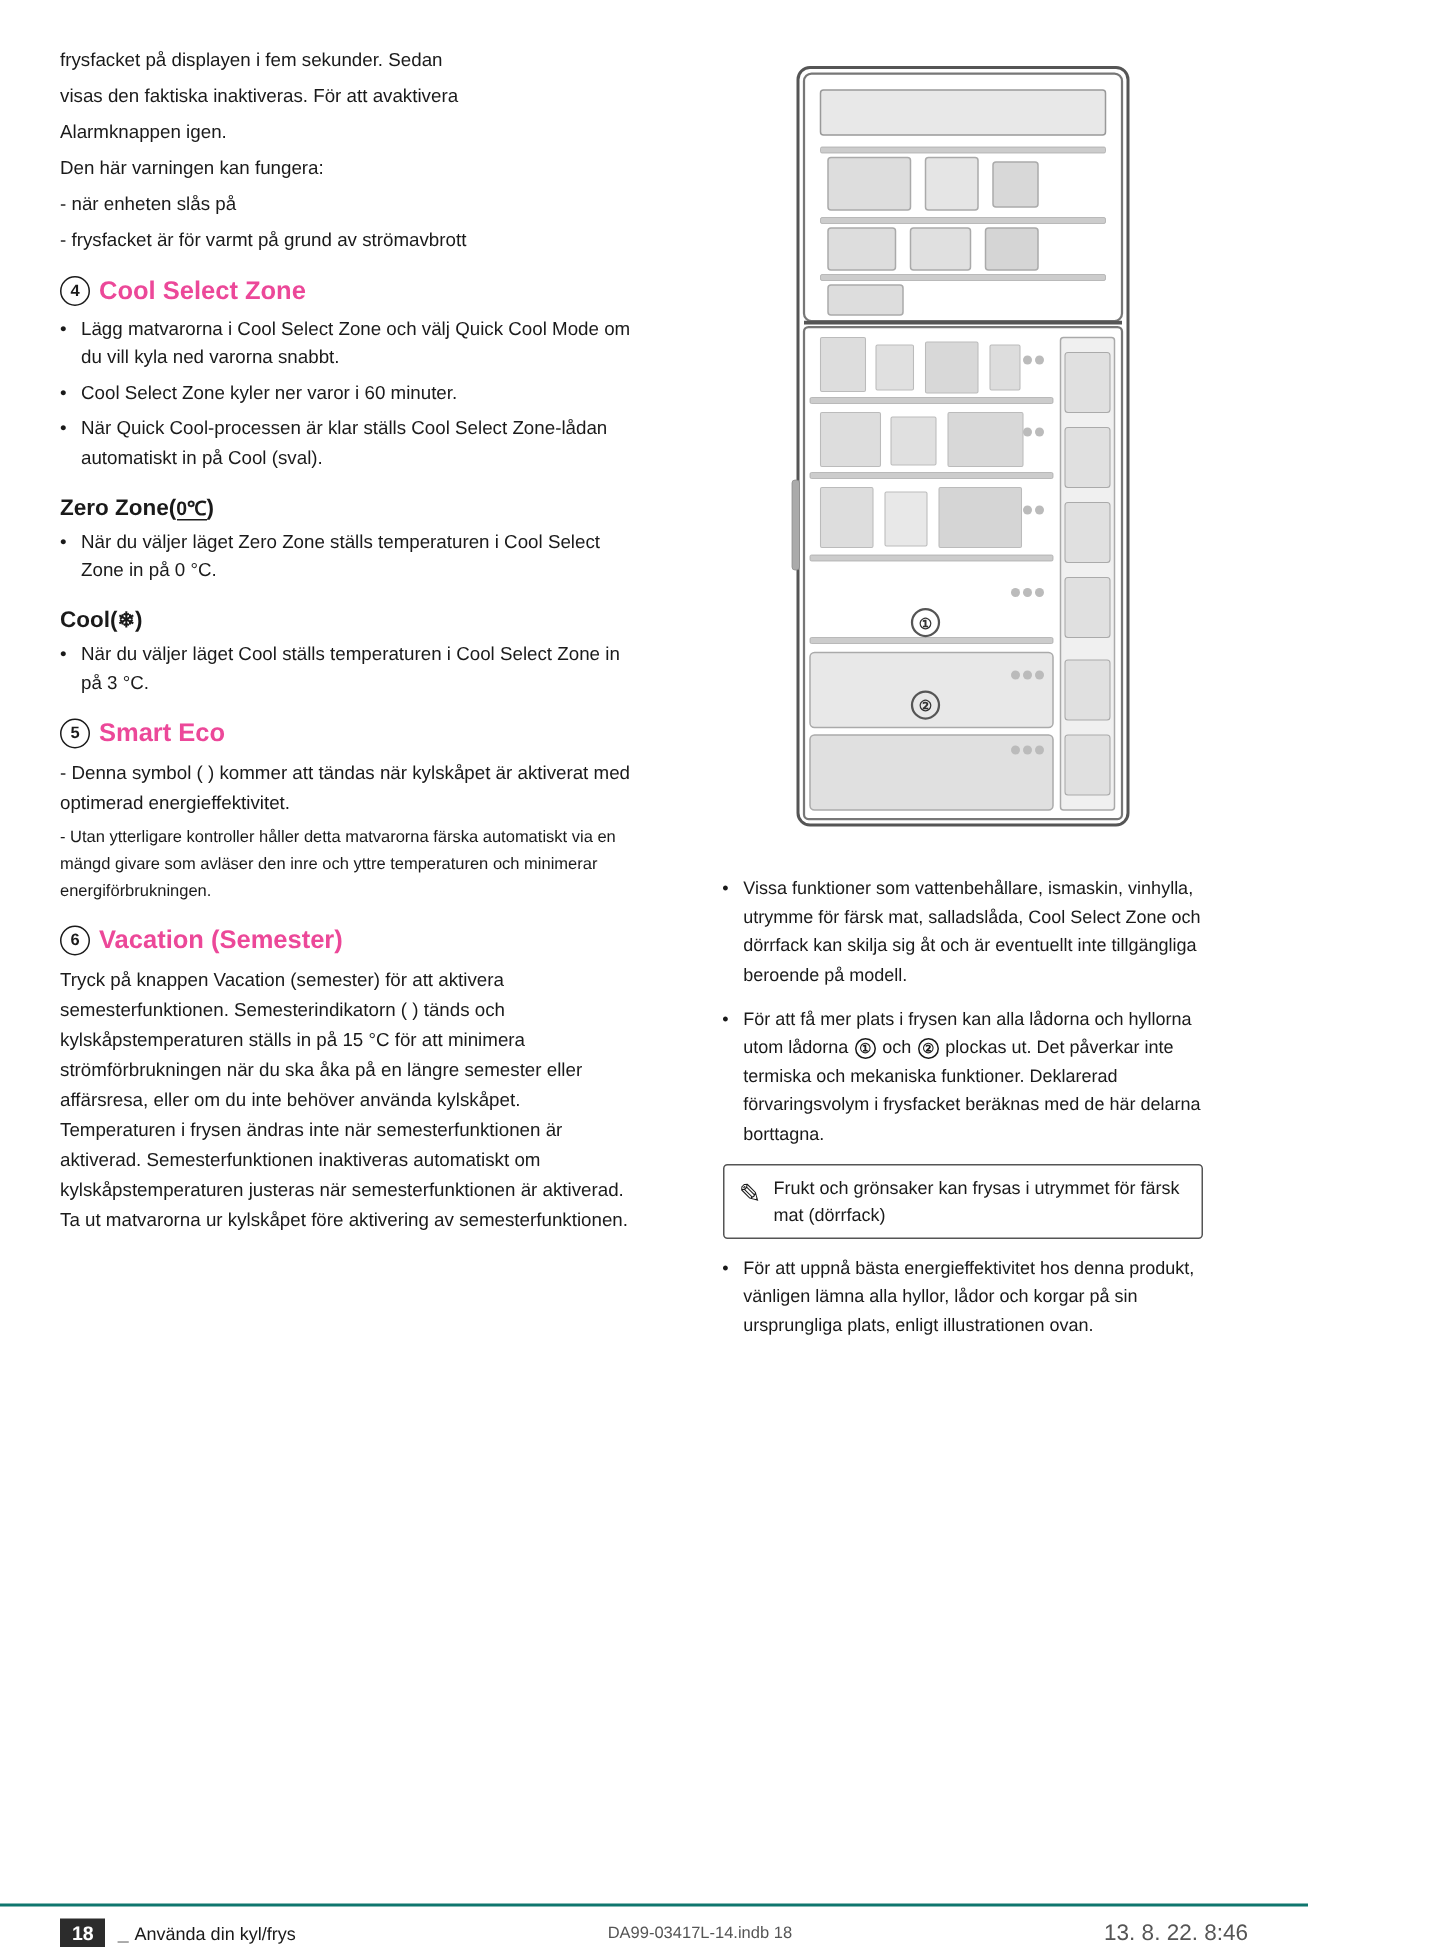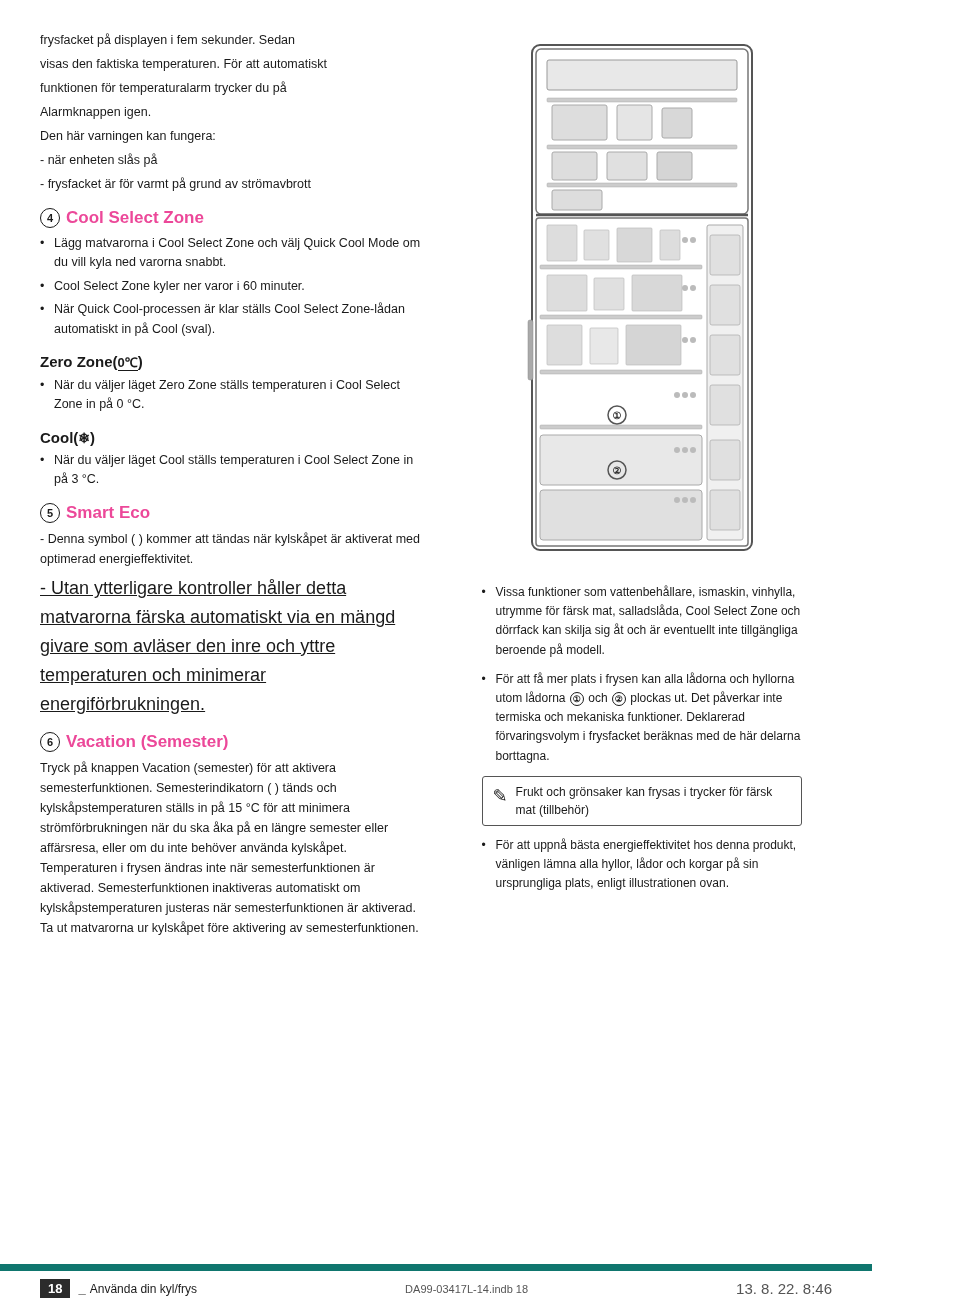--- a/index.html
+++ b/index.html
@@ -162,21 +162,21 @@
       line-height: 1.5;
     }
 
     .note-icon {
       font-size: 18px;
       flex-shrink: 0;
     }
 
     
     .footer {
-      border-top: 7px solid #0f766e;
+      border-top: 2px solid #0f766e;
       padding: 8px 40px;
       display: flex;
       justify-content: space-between;
       align-items: center;
       margin-top: auto;
     }
 
     .footer-left {
       font-size: 11px;
       color: #555;
@@ -229,22 +229,21 @@
 </head>
 <body>
 
 <div class="page-wrapper">
   <div class="main-content">
 
     <div class="left-col">
 
       <div class="intro-text section-block">
         <p>frysfacket på displayen i fem sekunder. Sedan</p>
-        <p>visas den faktiska temperaturen. För att automatiskt</p>
-        <p>funktionen för temperaturalarm trycker du på</p>
+        <p>visas den faktiska inaktiveras. För att avaktivera</p>
         <p>Alarmknappen igen.</p>
         <p>Den här varningen kan fungera:</p>
         <p>- när enheten slås på</p>
         <p>- frysfacket är för varmt på grund av strömavbrott</p>
       </div>
 
       <div class="section-block">
         <div class="section-heading">
           <div class="section-number">4</div>
           <span class="section-title">Cool Select Zone</span>
@@ -276,21 +275,21 @@
           </ul>
         </div>
       </div>
 
       <div class="section-block">
         <div class="section-heading">
           <div class="section-number">5</div>
           <span class="section-title">Smart Eco</span>
         </div>
         <p style="font-size:12.5px; line-height:1.6; margin-bottom:5px;">- Denna symbol (   ) kommer att tändas när kylskåpet är aktiverat med optimerad energieffektivitet.</p>
-        <p style="font-size:18px; line-height:1.6;text-decoration:underline;">- Utan ytterligare kontroller håller detta matvarorna färska automatiskt via en mängd givare som avläser den inre och yttre temperaturen och minimerar energiförbrukningen.</p>
+        <p style="font-size:11px; line-height:1.6;">- Utan ytterligare kontroller håller detta matvarorna färska automatiskt via en mängd givare som avläser den inre och yttre temperaturen och minimerar energiförbrukningen.</p>
       </div>
 
       <div class="section-block">
         <div class="section-heading">
           <div class="section-number">6</div>
           <span class="section-title">Vacation (Semester)</span>
         </div>
         <p style="font-size:12.5px; line-height:1.6;">Tryck på knappen Vacation (semester) för att aktivera semesterfunktionen. Semesterindikatorn (   ) tänds och kylskåpstemperaturen ställs in på 15 °C för att minimera strömförbrukningen när du ska åka på en längre semester eller affärsresa, eller om du inte behöver använda kylskåpet. Temperaturen i frysen ändras inte när semesterfunktionen är aktiverad. Semesterfunktionen inaktiveras automatiskt om kylskåpstemperaturen justeras när semesterfunktionen är aktiverad. Ta ut matvarorna ur kylskåpet före aktivering av semesterfunktionen.</p>
       </div>
 
@@ -397,21 +396,21 @@
       <div class="right-info" style="padding: 0 10px; max-width: 340px;">
         <ul class="bullet-right">
           <li>Vissa funktioner som vattenbehållare, ismaskin, vinhylla, utrymme för färsk mat, salladslåda, Cool Select Zone och dörrfack kan skilja sig åt och är eventuellt inte tillgängliga beroende på modell.</li>
           <li>
             För att få mer plats i frysen kan alla lådorna och hyllorna utom lådorna <span class="circled-small">①</span> och <span class="circled-small">②</span> plockas ut. Det påverkar inte termiska och mekaniska funktioner. Deklarerad förvaringsvolym i frysfacket beräknas med de här delarna borttagna.
           </li>
         </ul>
 
         <div class="note-box">
           <span class="note-icon">✎</span>
-          <span>Frukt och grönsaker kan frysas i trycker för färsk mat (tillbehör)</span>
+          <span>Frukt och grönsaker kan frysas i utrymmet för färsk mat (dörrfack)</span>
         </div>
 
         <ul class="bullet-right">
           <li>För att uppnå bästa energieffektivitet hos denna produkt, vänligen lämna alla hyllor, lådor och korgar på sin ursprungliga plats, enligt illustrationen ovan.</li>
         </ul>
       </div>
 
     </div>
   </div>
 

